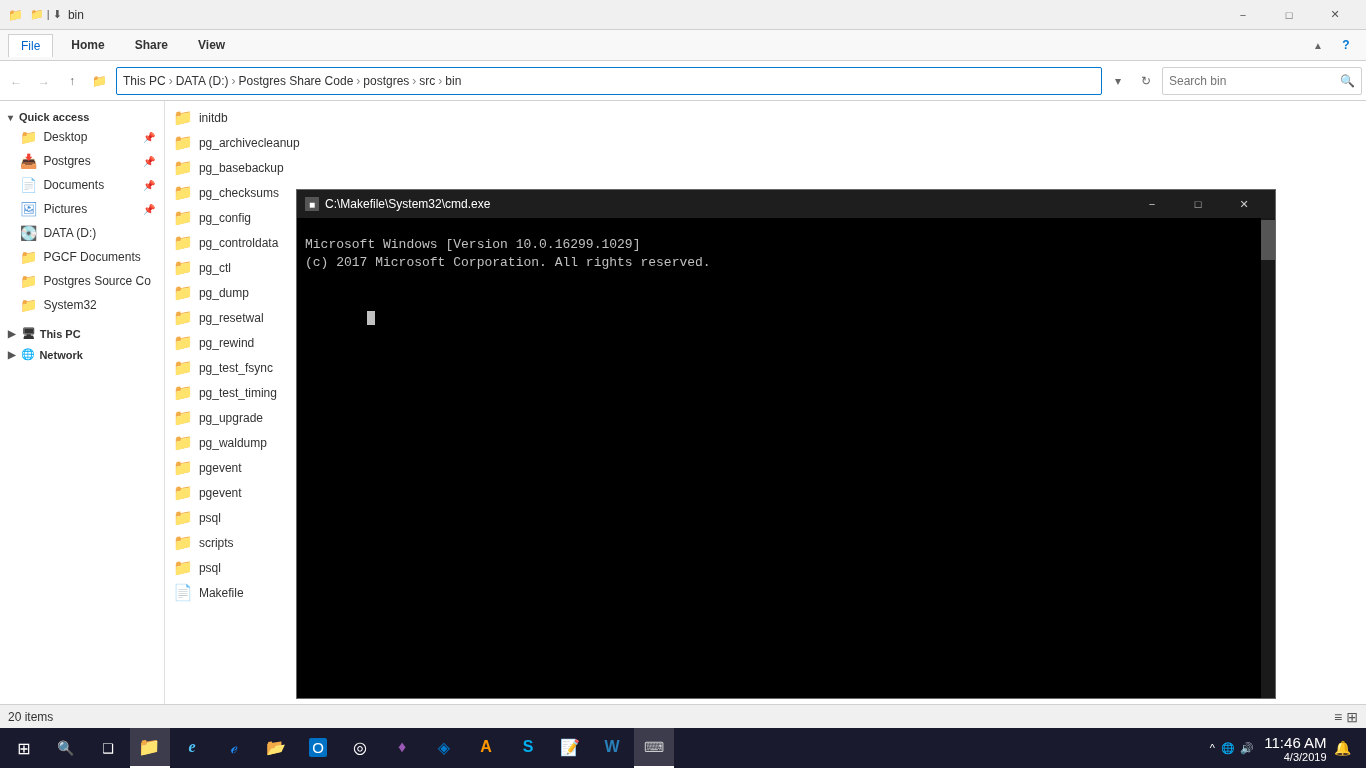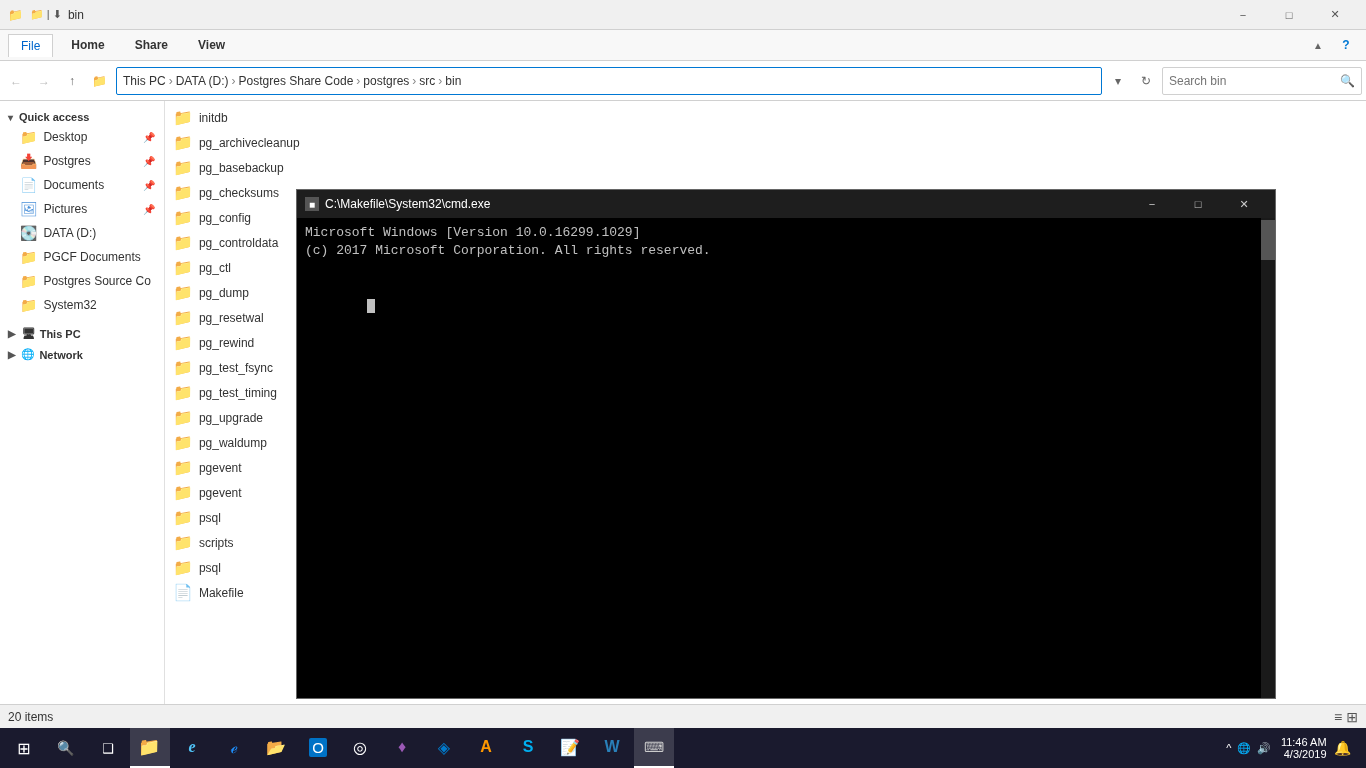--- a/index.html
+++ b/index.html
@@ -207,21 +207,21 @@
       display: flex; align-items: center; justify-content: center;
       cursor: pointer; color: #ccc; font-size: 11px;
       background: transparent; border: none;
     }
     .cmd-body {
       flex: 1;
       background: #000;
       color: #c0c0c0;
       font-family: 'Consolas', 'Courier New', monospace;
       font-size: 13px;
-      padding: 6px 8px;
+      padding: 18px 8px;
       overflow: hidden;
     }
     .cmd-line { line-height: 1.4; white-space: pre; }
     .cmd-cursor { display: inline-block; width: 8px; height: 14px; background: #c0c0c0; vertical-align: text-bottom; }
     .cmd-scrollbar {
       position: absolute;
       right: 0;
       top: 28px;
       width: 14px;
       height: calc(100% - 28px);
@@ -271,21 +271,21 @@
     .taskbar-app {
       height: 40px; min-width: 40px; padding: 0 4px;
       display: flex; align-items: center; justify-content: center;
       cursor: pointer; color: white;
       border: none; background: transparent; border-bottom: 2px solid transparent;
     }
     .taskbar-app.active { border-bottom: 2px solid white; background: rgba(255,255,255,0.15); }
     .taskbar-right { display: flex; align-items: center; gap: 4px; color: white; font-size: 11px; }
     .tray-icons { display: flex; align-items: center; gap: 6px; margin-right: 6px; }
     .clock { text-align: right; cursor: pointer; }
-    .clock-time { font-size: 11px; }
+    .clock-time { font-size: 15px; }
     .clock-date { font-size: 11px; text-align: right; }
     .corner-btn { width: 6px; height: 40px; background: transparent; cursor: pointer; }
 
     .quick-access-arrow { color: #555; font-size: 10px; margin-right: 2px; }
   </style>
 </head>
 <body>
 
 <div class="title-bar">
   <div class="title-bar-left">

